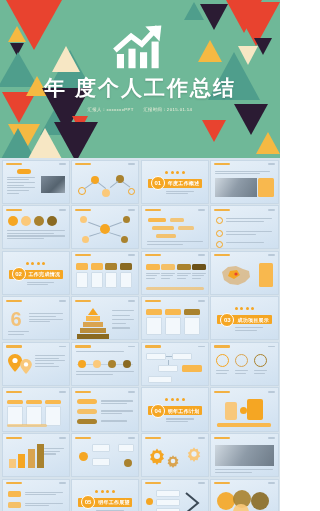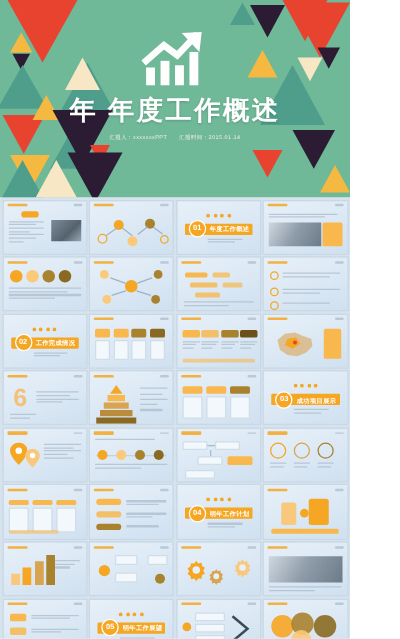--- a/index.html
+++ b/index.html
@@ -144,21 +144,21 @@
 
     <div class="hero-center">
       <svg class="logo-icon" viewBox="0 0 60 54">
         <path d="M4 30 L20 16 L32 25 L48 8" stroke="#ffffff" stroke-width="6" fill="none" stroke-linecap="square"></path>
         <path d="M36 5 L54 4 L52 22 Z" fill="#ffffff"></path>
         <rect x="4" y="36" width="8" height="16" fill="#ffffff"></rect>
         <rect x="17" y="30" width="8" height="22" fill="#ffffff"></rect>
         <rect x="30" y="34" width="8" height="18" fill="#ffffff"></rect>
         <rect x="43" y="22" width="8" height="30" fill="#ffffff"></rect>
       </svg>
-      <div class="hero-title">年 年度工作概述</div>
+      <div class="hero-title">年 度个人工作总结</div>
       <div class="hero-sub">
         <span>汇报人：xxxxxxxPPT</span>
         <span>汇报时间：2015.01.14</span>
       </div>
     </div>
   </div>
 
   <div class="grid">
 
     <div class="slide">

